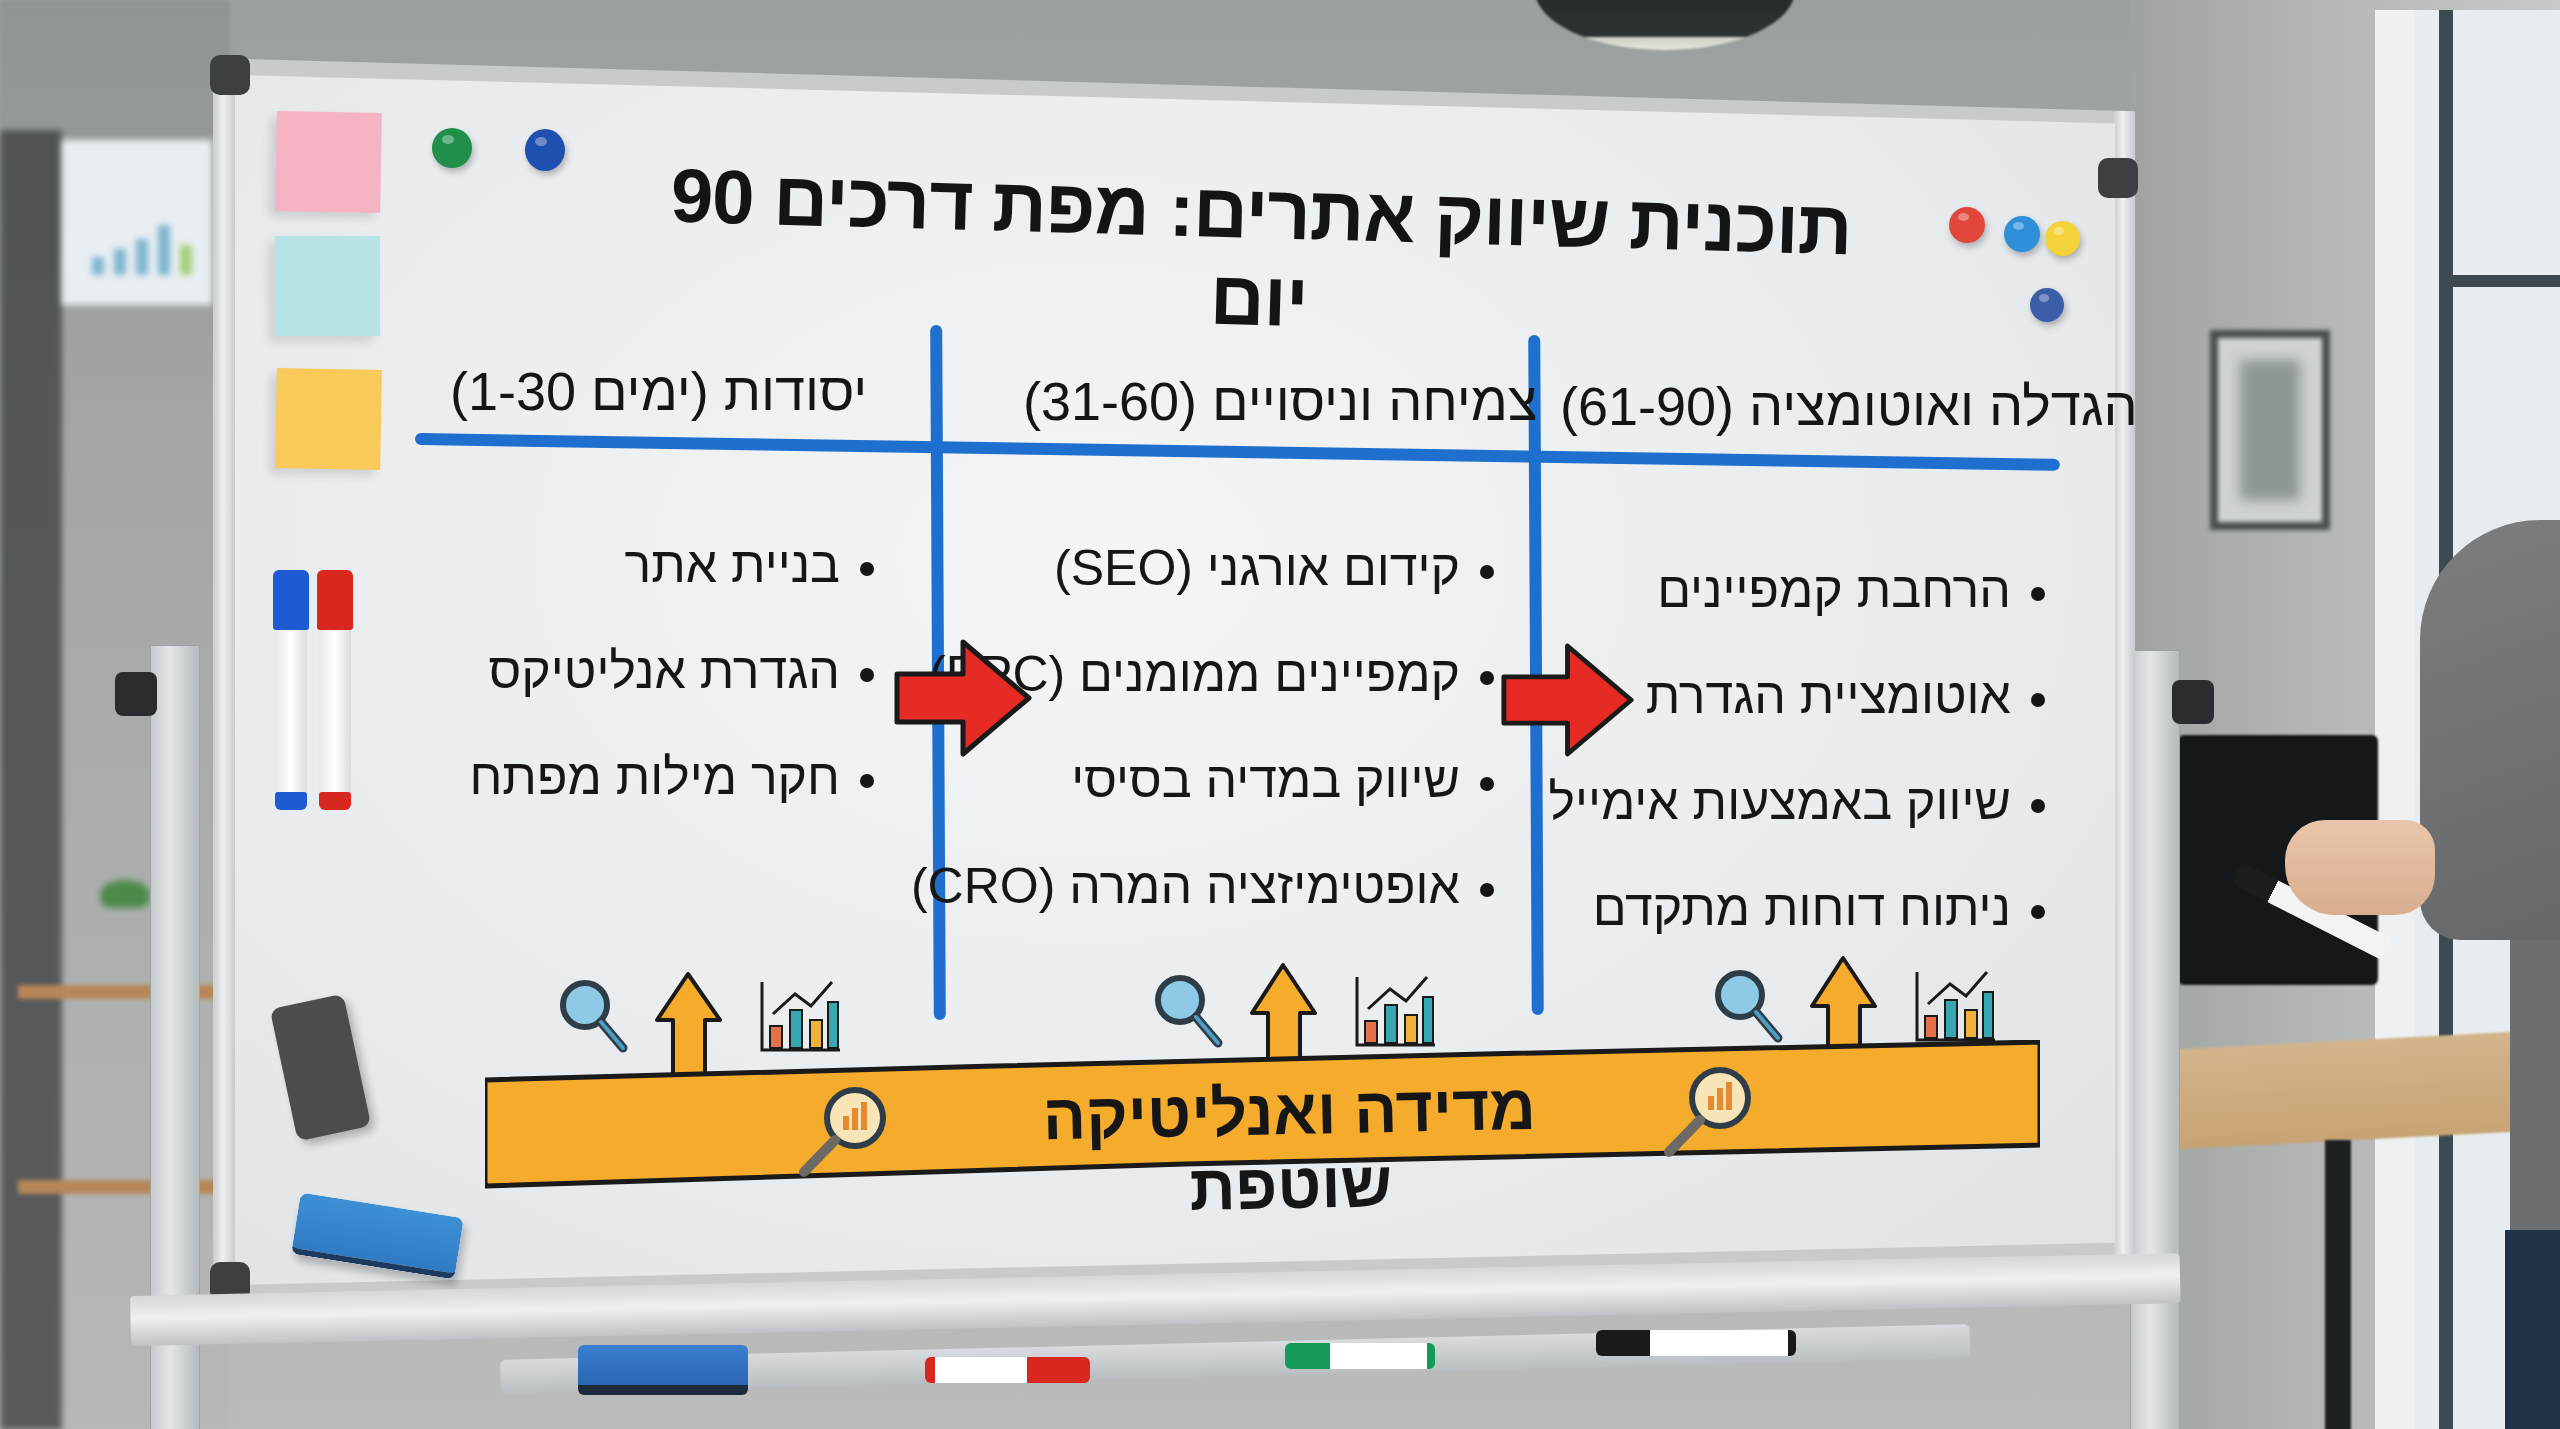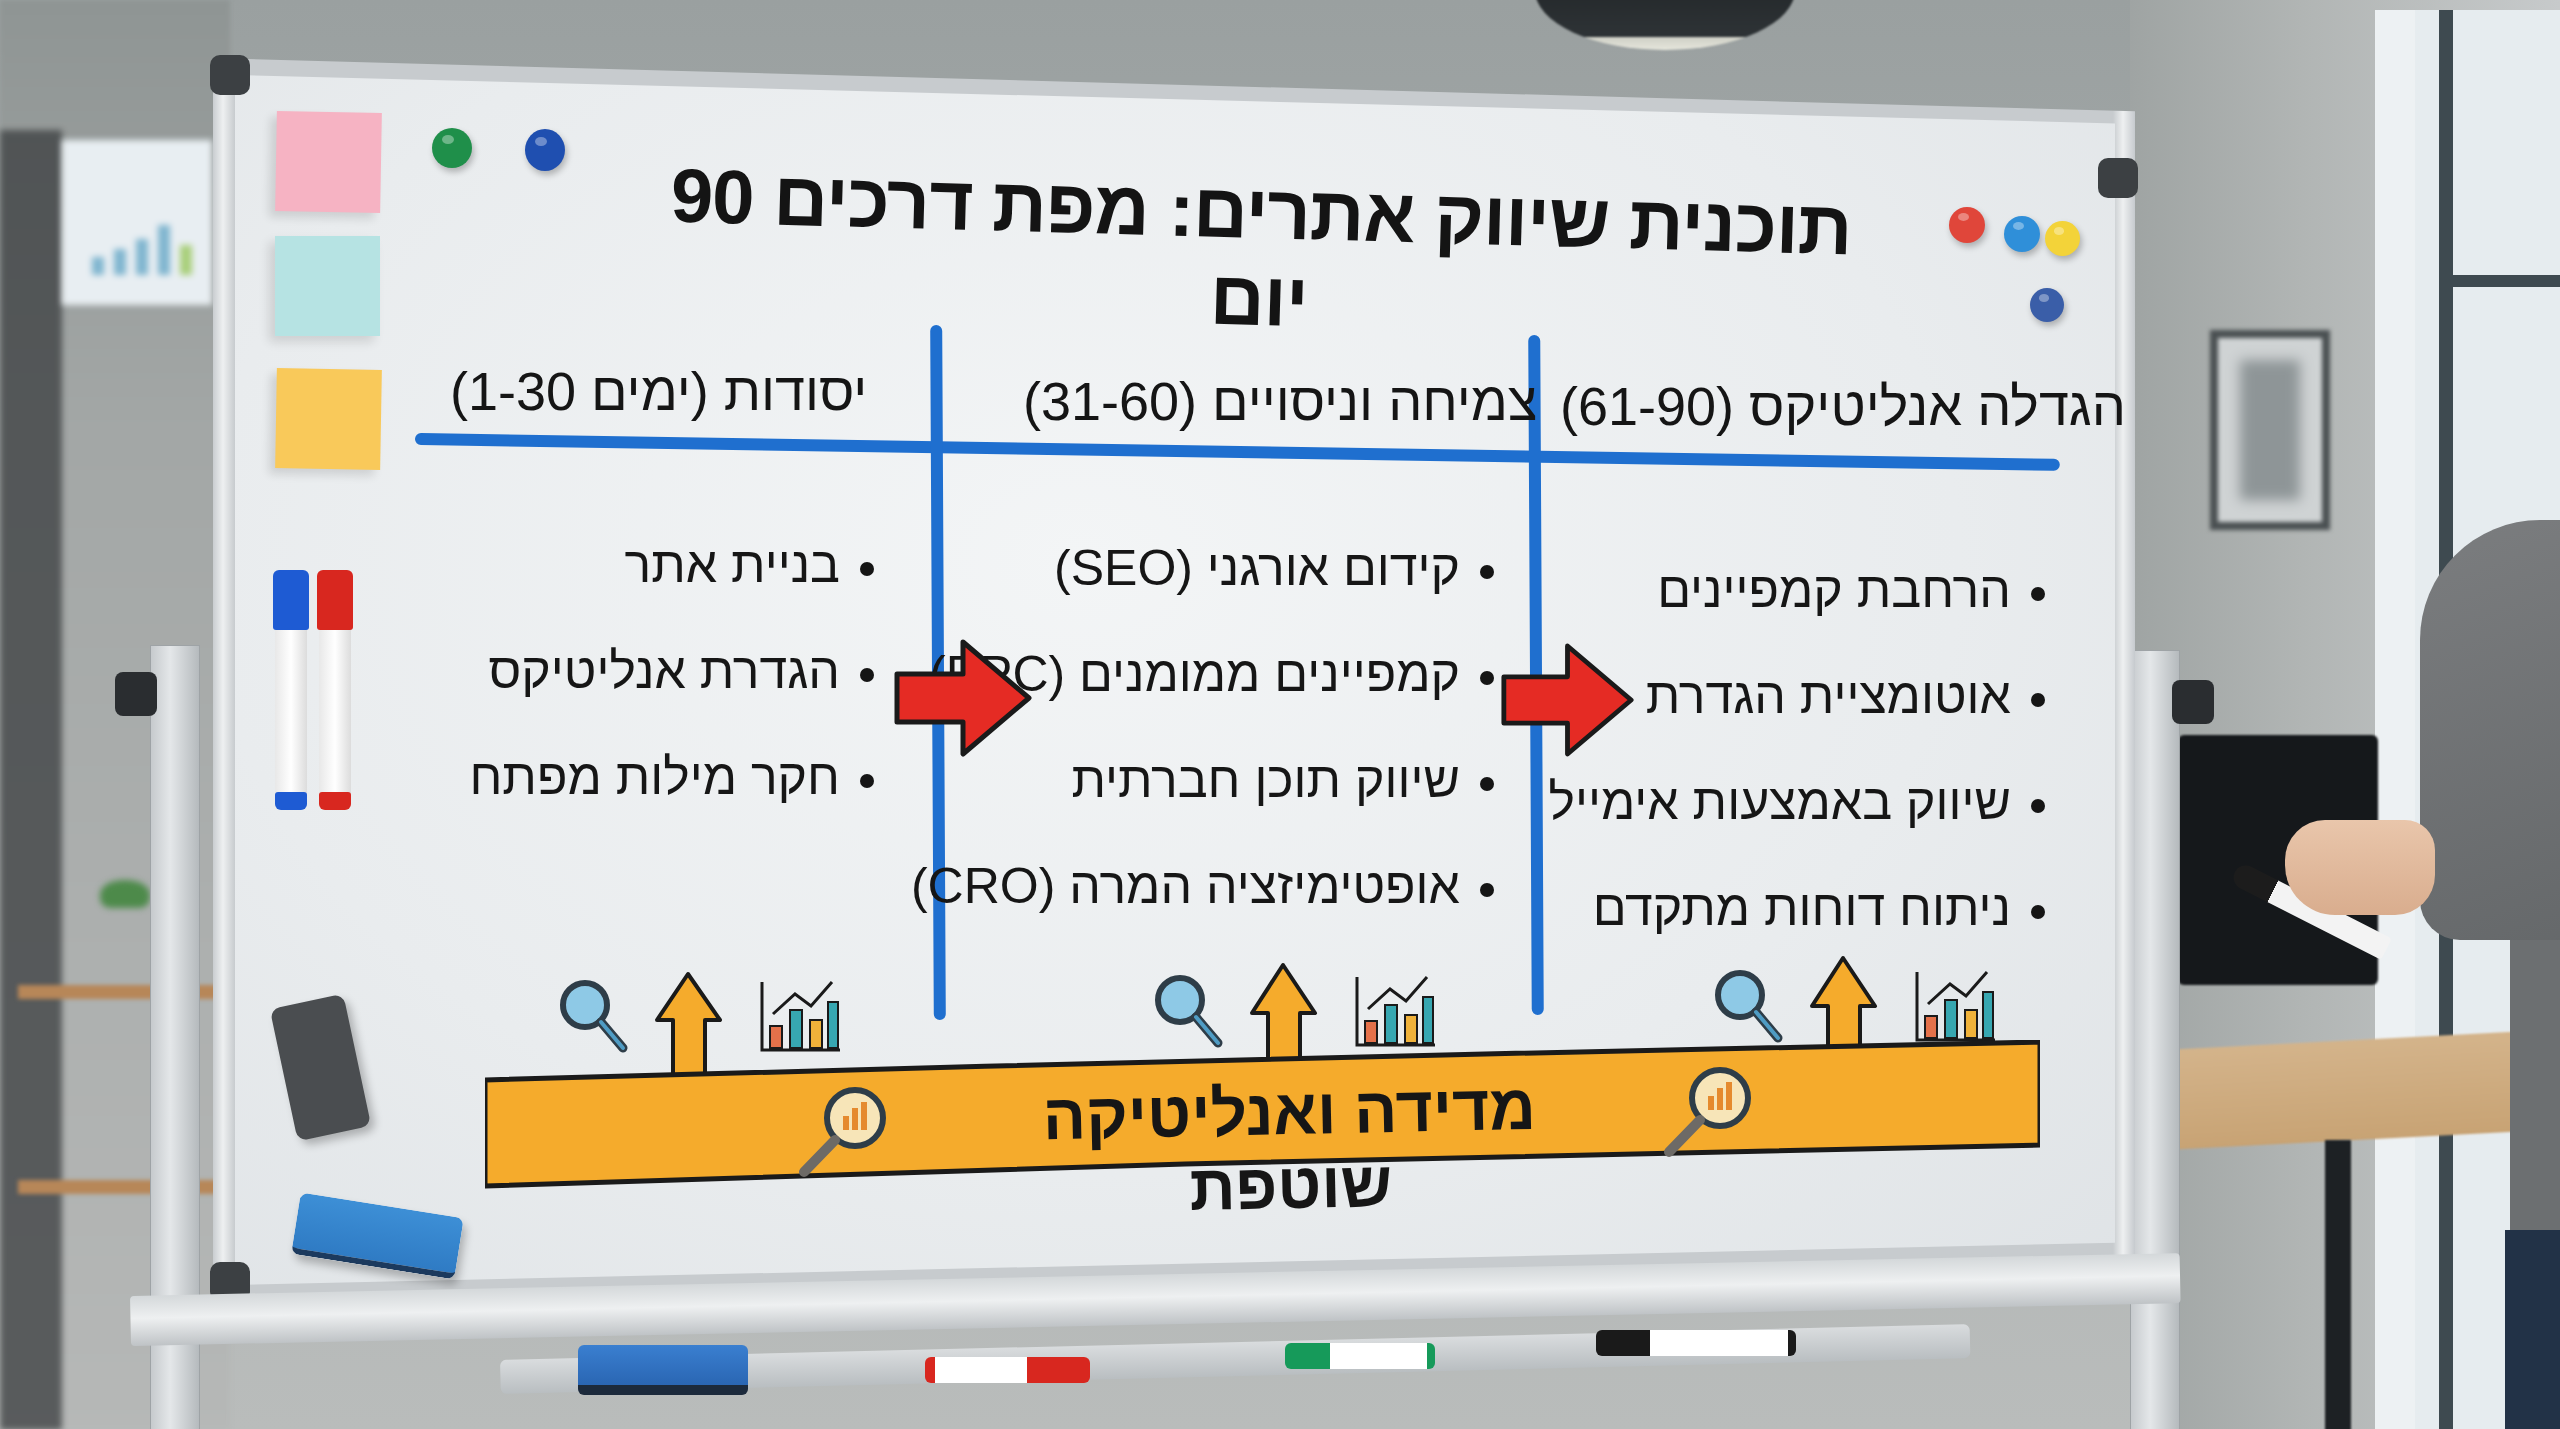--- a/index.html
+++ b/index.html
@@ -196,33 +196,33 @@
 
 <div class="col-header" style="left:450px;top:360px">
   <span class="strong">יסודות</span>
   <span>(ימים 1-30)</span>
 </div>
 <div class="col-header" style="left:1023px;top:370px">
   <span class="strong">צמיחה וניסויים</span>
   <span>(31-60)</span>
 </div>
 <div class="col-header" style="left:1560px;top:375px">
-  <span class="strong">הגדלה אנליטיקס</span>
+  <span class="strong">הגדלה ואוטומציה</span>
   <span>(61-90)</span>
 </div>
 
 <ul class="bullet-list" style="right:1686px;top:512px">
   <li><span class="dot"></span><span>בניית אתר</span></li>
   <li><span class="dot"></span><span>הגדרת אנליטיקס</span></li>
   <li><span class="dot"></span><span>חקר מילות מפתח</span></li>
 </ul>
 <ul class="bullet-list" style="right:1066px;top:515px">
   <li><span class="dot"></span><span>קידום אורגני (SEO)</span></li>
   <li><span class="dot"></span><span>קמפיינים ממומנים (PPC)</span></li>
-  <li><span class="dot"></span><span>שיווק תוכן חברתית</span></li>
+  <li><span class="dot"></span><span>שיווק במדיה בסיסי</span></li>
   <li><span class="dot"></span><span>אופטימיזציה המרה (CRO)</span></li>
 </ul>
 <ul class="bullet-list" style="right:515px;top:537px">
   <li><span class="dot"></span><span>הרחבת קמפיינים</span></li>
   <li><span class="dot"></span><span>אוטומציית הגדרת</span></li>
   <li><span class="dot"></span><span>שיווק באמצעות אימייל</span></li>
   <li><span class="dot"></span><span>ניתוח דוחות מתקדם</span></li>
 </ul>
 
 <svg class="red-arrow" style="left:893px;top:638px" viewBox="0 0 140 120">

